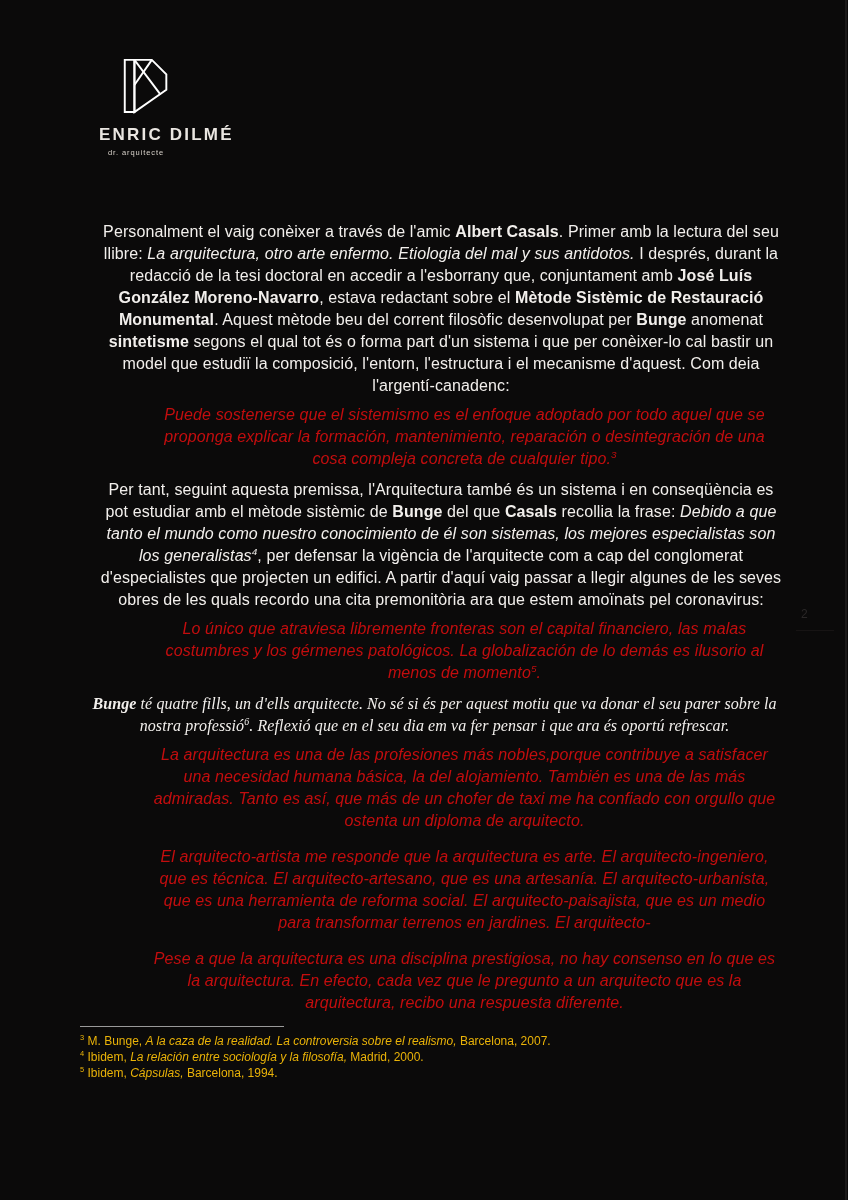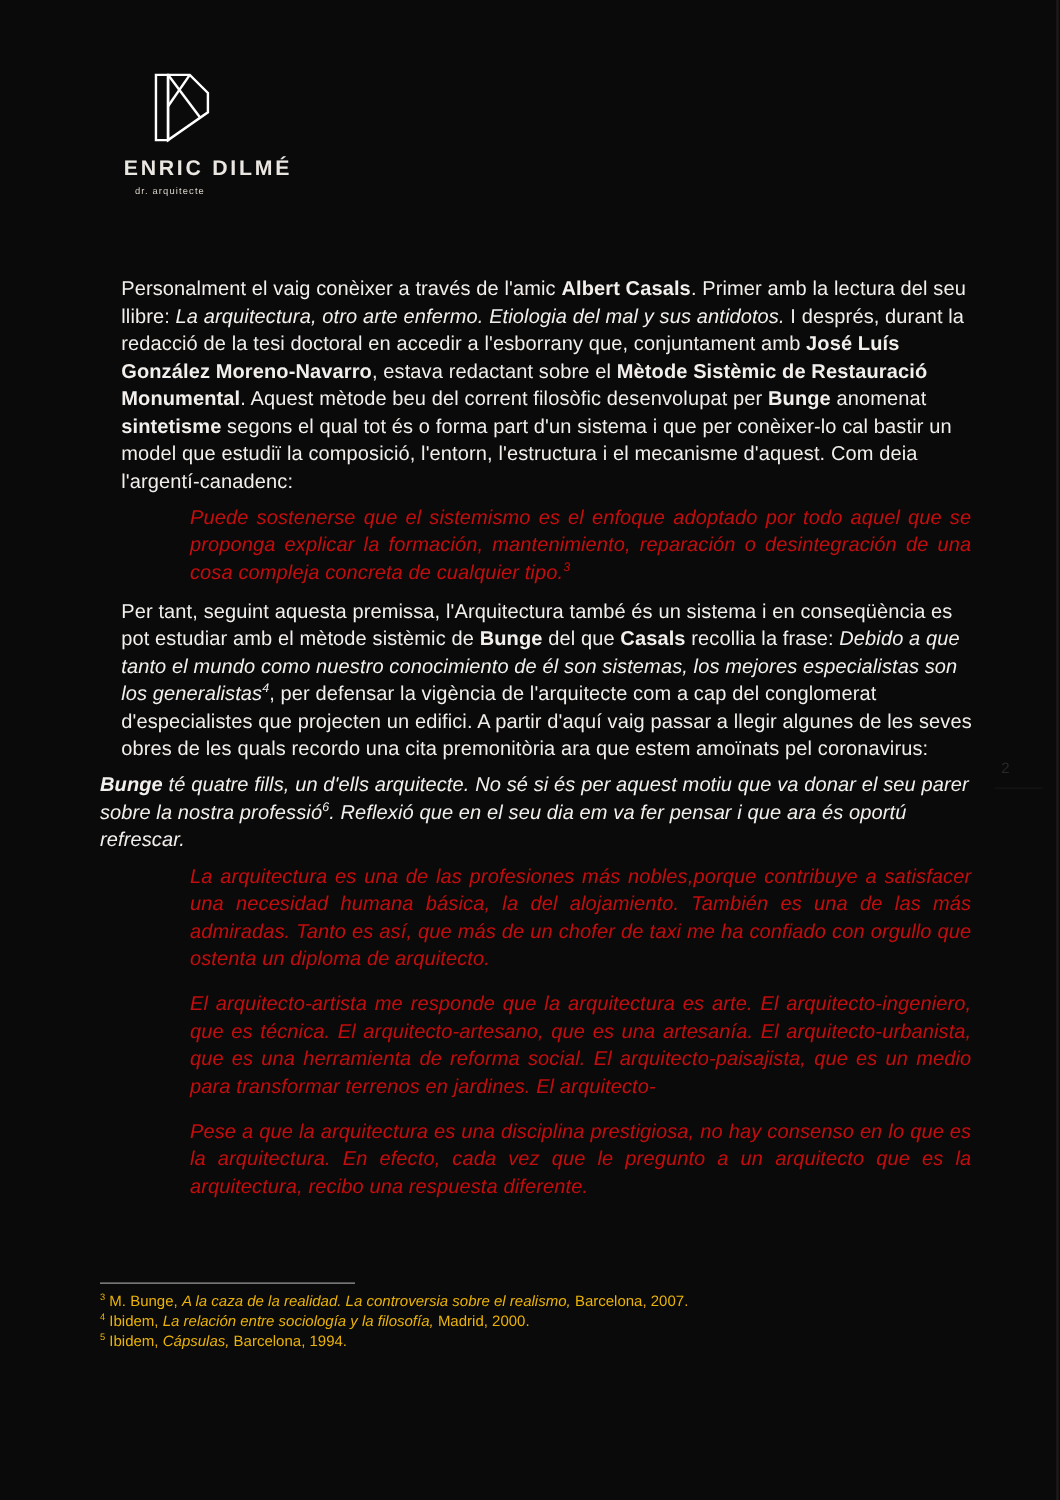--- a/index.html
+++ b/index.html
@@ -22,28 +22,28 @@
     margin-top:3px;margin-left:9px;
     font-size:7.5px;letter-spacing:0.9px;
     color:#d9d3cb;white-space:nowrap;
   }
   
   .content{
     position:absolute;left:97px;top:221px;width:688px;
     color:var(--body-text,#f2efec);
     font-size:16px;line-height:22px;letter-spacing:0.1px;
   }
-  .content p{margin:0 0 7px 0;}
+  .content p{margin:0 0 7px 0;text-align:center;}
   .quote{
     margin:7px 8px 9px 55px !important;
     text-align:justify;
     color:var(--accent-red,#c30d0e);
   }
   .gap{margin-top:14px !important;}
-  .wide{margin-left:-17px !important;margin-right:-4px !important;}
+  .wide{margin-left:-17px !important;margin-right:-4px !important;font-family:Liberation Serif, serif;}
   .b{font-weight:bold;}
   .i{font-style:italic;}
   .sup{vertical-align:super;font-size:0.62em;line-height:0;}
   
   .pagenum{
     position:absolute;left:801px;top:607px;
     font-size:12px;color:var(--page-number,#2a2727);
   }
   .pagenum-rule{
     position:absolute;left:796px;top:630px;width:38px;height:1px;
@@ -76,20 +76,21 @@
       </g>
     </svg>
     <div class="logo-name">ENRIC DILMÉ</div>
     <div class="logo-sub">dr. arquitecte</div>
   </header>
 
   <main class="content">
     <p><span>Personalment el vaig conèixer a través de l'amic </span><span class="b">Albert Casals</span><span>. Primer amb la lectura del seu llibre: </span><span class="i">La arquitectura, otro arte enfermo. Etiologia del mal y sus antidotos.</span><span> I després, durant la redacció de la tesi doctoral en accedir a l'esborrany que, conjuntament amb </span><span class="b">José Luís González Moreno-Navarro</span><span>, estava redactant sobre el </span><span class="b">Mètode Sistèmic de Restauració Monumental</span><span>. Aquest mètode beu del corrent filosòfic desenvolupat per </span><span class="b">Bunge</span><span> anomenat </span><span class="b">sintetisme</span><span> segons el qual tot és o forma part d'un sistema i que per conèixer-lo cal bastir un model que estudiï la composició, l'entorn, l'estructura i el mecanisme d'aquest. Com deia l'argentí-canadenc:</span></p>
     <p class="quote"><span class="i">Puede sostenerse que el sistemismo es el enfoque adoptado por todo aquel que se proponga explicar la formación, mantenimiento, reparación o desintegración de una cosa compleja concreta de cualquier tipo.</span><span class="i sup">3</span></p>
     <p><span>Per tant, seguint aquesta premissa, l'Arquitectura també és un sistema i en conseqüència es pot estudiar amb el mètode sistèmic de </span><span class="b">Bunge</span><span> del que </span><span class="b">Casals</span><span> recollia la frase: </span><span class="i">Debido a que tanto el mundo como nuestro conocimiento de él son sistemas, los mejores especialistas son los generalistas</span><span class="i sup">4</span><span>, per defensar la vigència de l'arquitecte com a cap del conglomerat d'especialistes que projecten un edifici. A partir d'aquí vaig passar a llegir algunes de les seves obres de les quals recordo una cita premonitòria ara que estem amoïnats pel coronavirus:</span></p>
+    <p class="quote"><span class="i">Lo único que atraviesa libremente fronteras son el capital financiero, las malas costumbres y los gérmenes patológicos. La globalización de lo demás es ilusorio al menos de momento</span><span class="i sup">5</span><span class="i">.</span></p>
     <p class="wide"><span class="b i">Bunge</span><span class="i"> té quatre fills, un d'ells arquitecte. No sé si és per aquest motiu que va donar el seu parer sobre la nostra professió</span><span class="i sup">6</span><span class="i">. Reflexió que en el seu dia em va fer pensar i que ara és oportú refrescar.</span></p>
     <p class="quote"><span class="i">La arquitectura es una de las profesiones más nobles,porque contribuye a satisfacer una necesidad humana básica, la del alojamiento. También es una de las más admiradas. Tanto es así, que más de un chofer de taxi me ha confiado con orgullo que ostenta un diploma de arquitecto.</span></p>
     <p class="quote gap"><span class="i">El arquitecto-artista me responde que la arquitectura es arte. El arquitecto-ingeniero, que es técnica. El arquitecto-artesano, que es una artesanía. El arquitecto-urbanista, que es una herramienta de reforma social. El arquitecto-paisajista, que es un medio para transformar terrenos en jardines. El arquitecto-</span></p>
     <p class="quote gap"><span class="i">Pese a que la arquitectura es una disciplina prestigiosa, no hay consenso en lo que es la arquitectura. En efecto, cada vez que le pregunto a un arquitecto que es la arquitectura, recibo una respuesta diferente.</span></p>
   </main>
 
   <span class="pagenum">2</span>
   <div class="pagenum-rule"></div>
 
   <footer class="footnotes">

